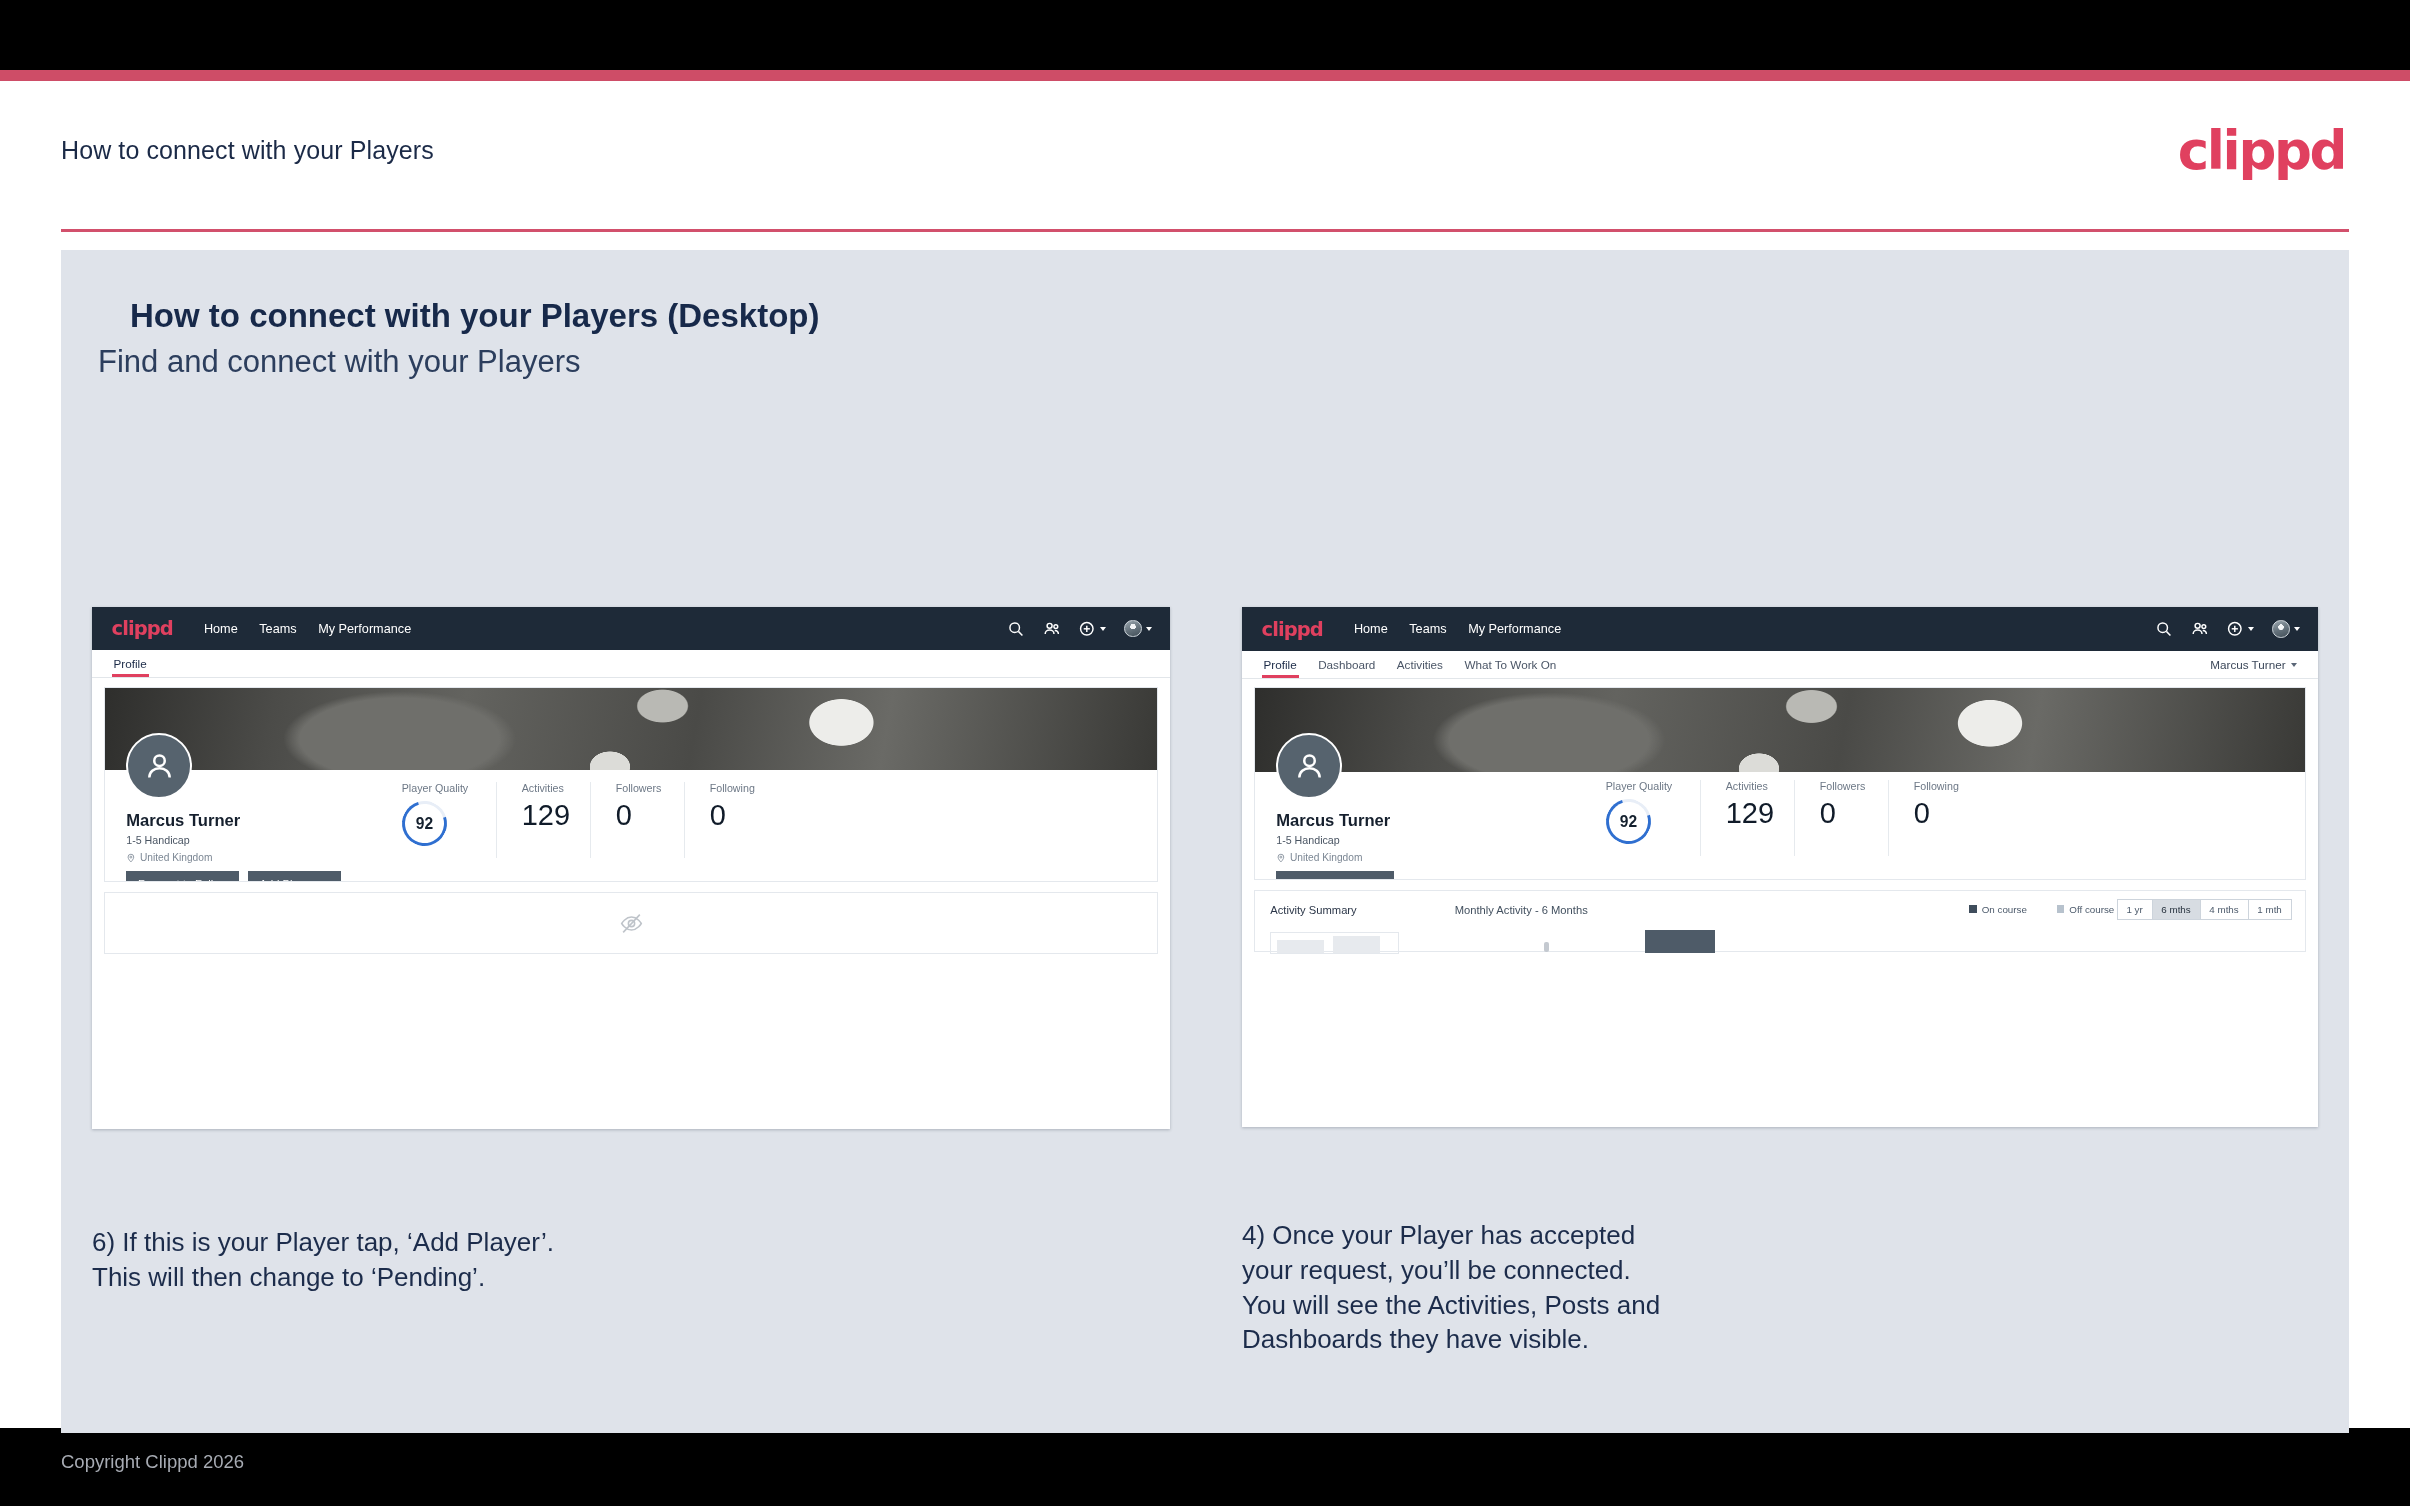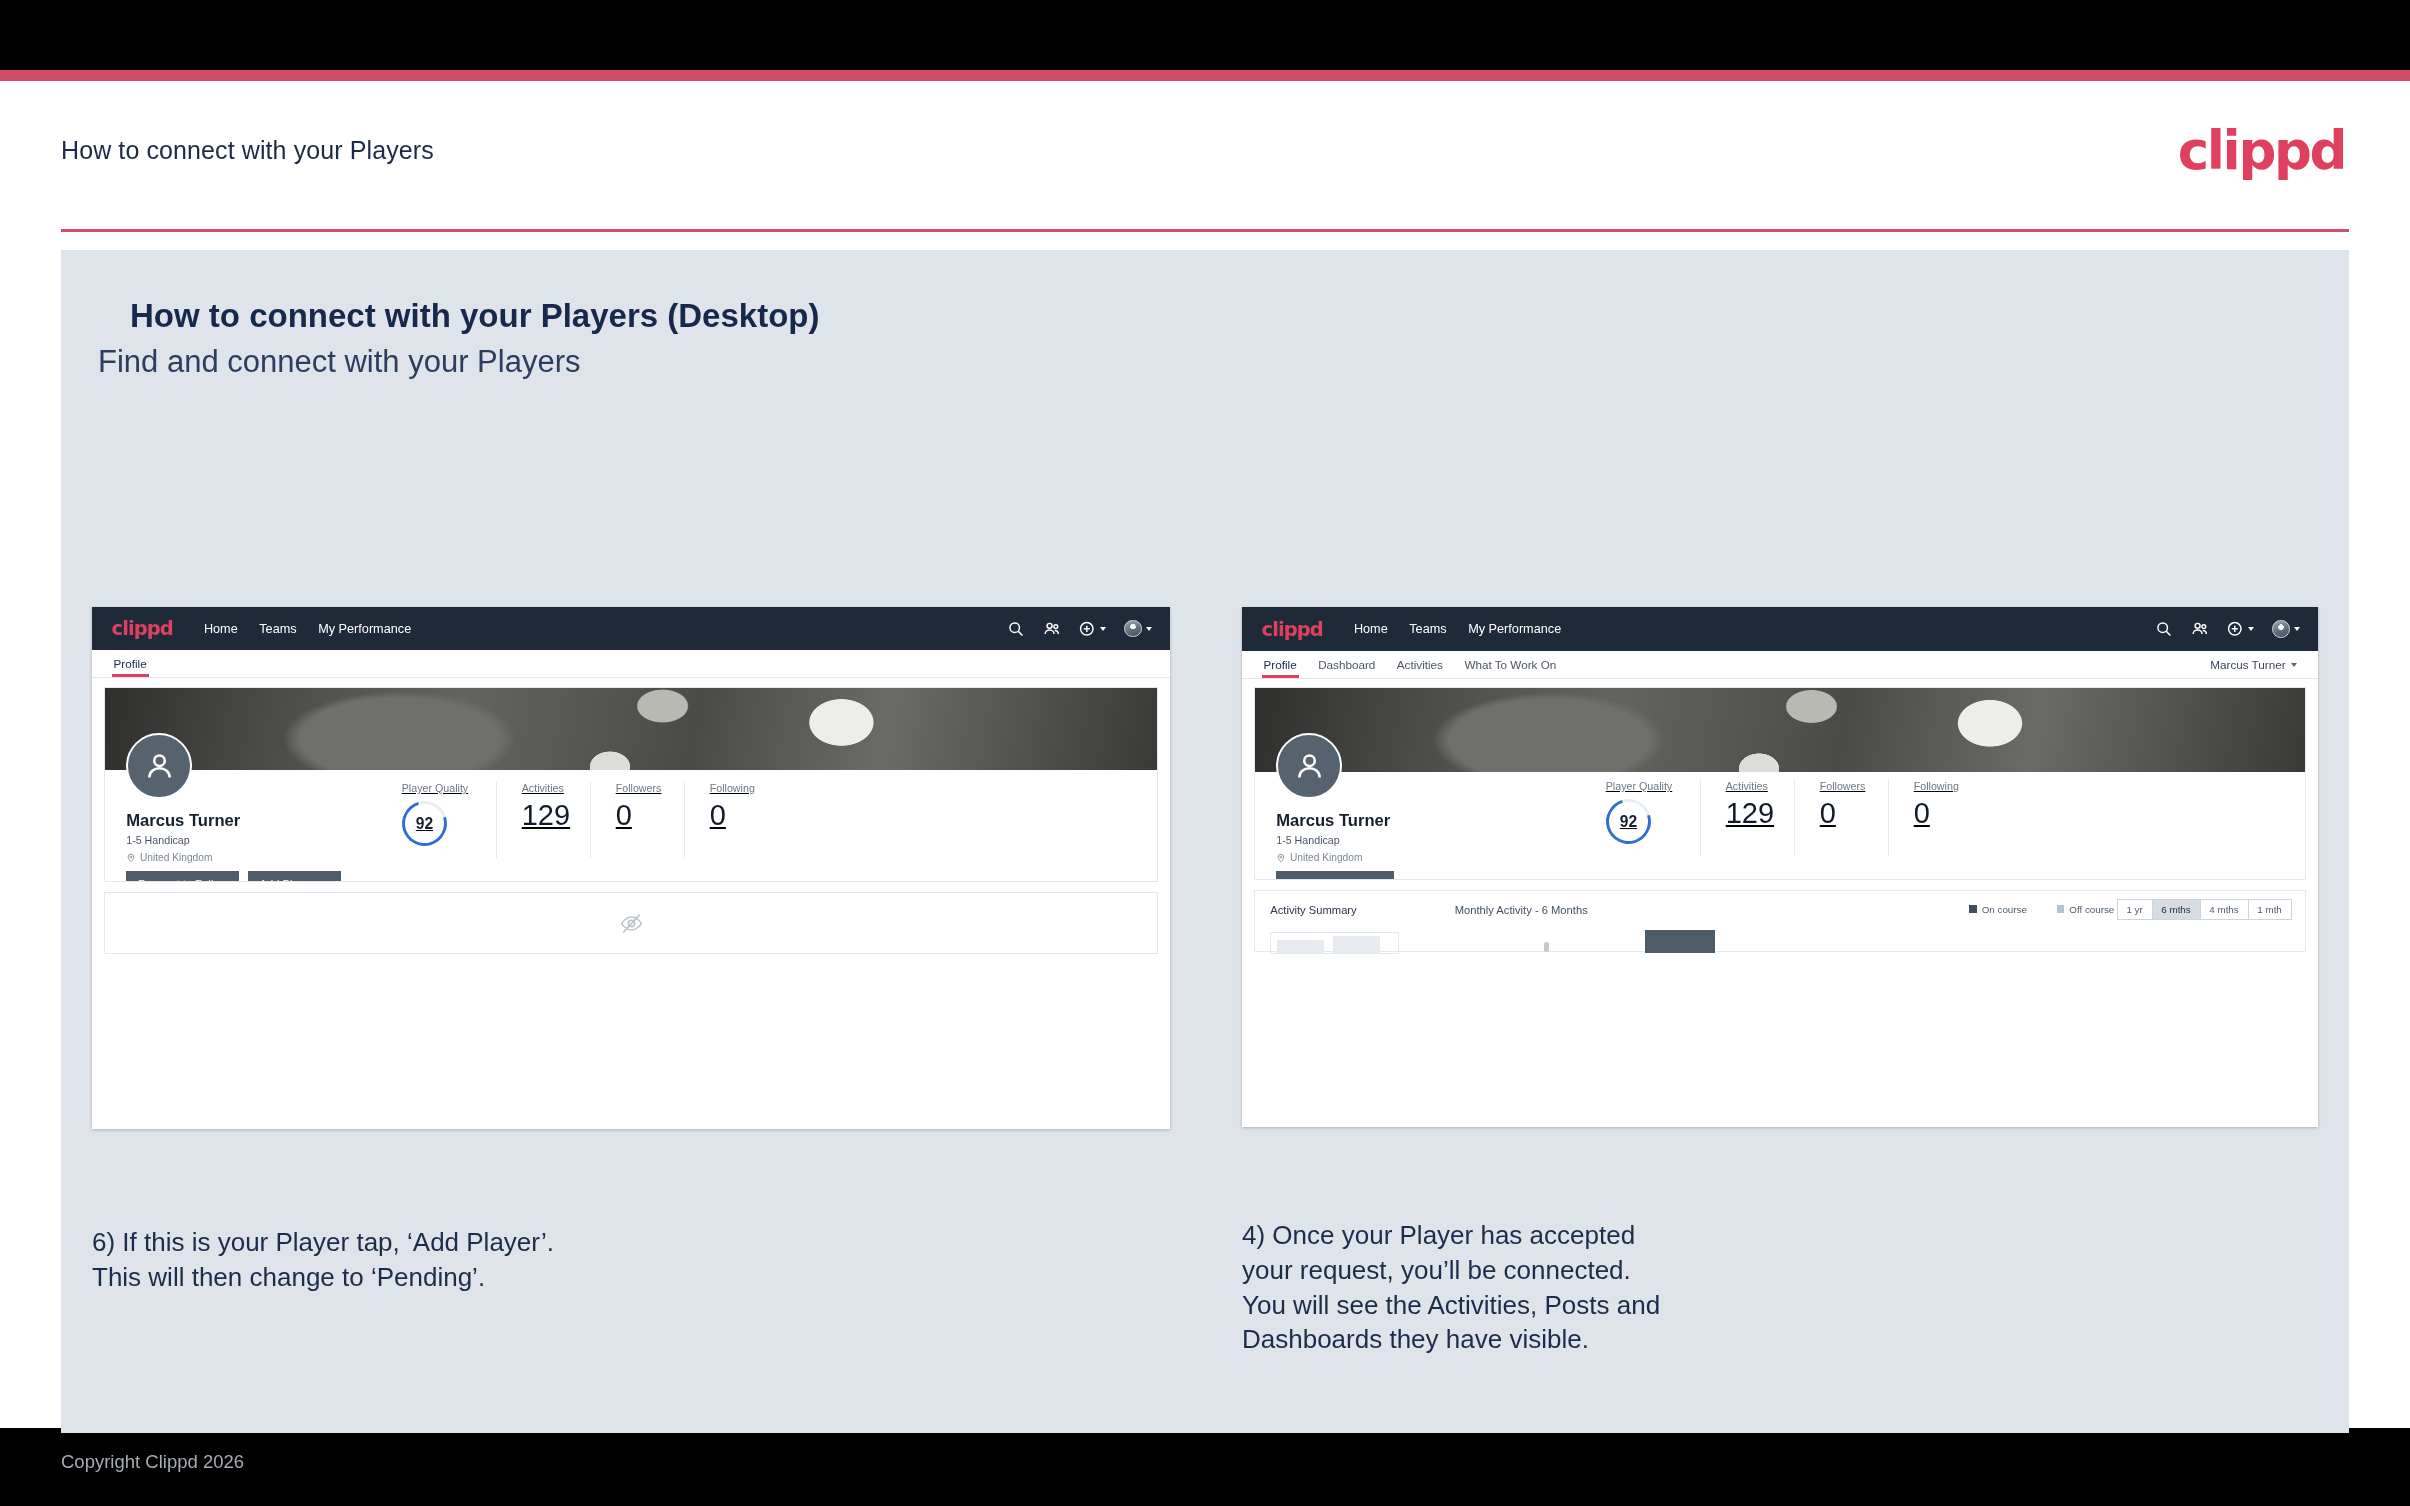--- a/index.html
+++ b/index.html
@@ -153,21 +153,21 @@
   .btn-row { position:absolute; display:flex; gap:8.8px; }
   .shot-left .btn-row  { left:21.5px; top:183px; }
   .shot-right .btn-row { left:21.5px; top:183px; }
   .btn-dark {
     background:#4e5b68; color:#ffffff; font-size:11.2px;
     padding:6.8px 11.7px; display:flex; align-items:center; gap:8.8px;
     white-space:nowrap; border:none;
   }
 
   
-  .stats { position:absolute; display:flex; align-items:flex-end;text-decoration:underline; }
+  .stats { position:absolute; display:flex; align-items:flex-end; }
   .shot-left .stats  { left:297px; top:94px; }
   .shot-right .stats { left:351px; top:92px; }
   .stat { padding:0 0 0 25px; border-left:1px solid #e6eaee; min-width:94px; height:76px; }
   .stat:first-child { border-left:none; padding-left:0; }
   .stat-label { font-size:10.7px; color:#6d7886; margin-bottom:6.8px; white-space:nowrap; }
   .stat-value { font-size:29px; color:#101b29; font-weight:normal; line-height:1; }
   .quality-ring {
     width:45px; height:45px; border-radius:50%;
     border:3.9px solid #2f6fd0; border-top-color:#e8eef7;
     display:flex; align-items:center; justify-content:center;

